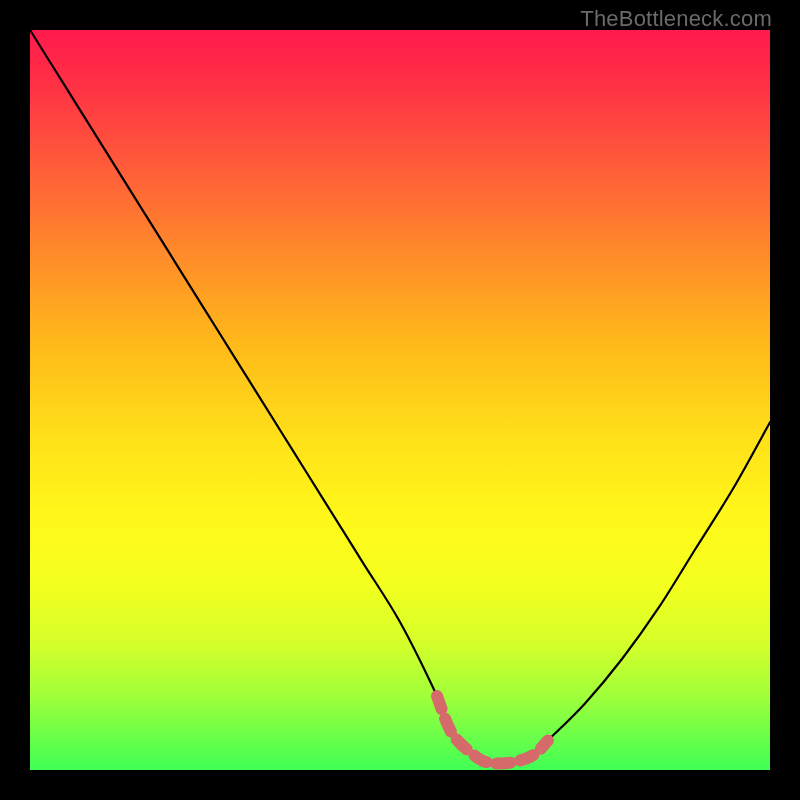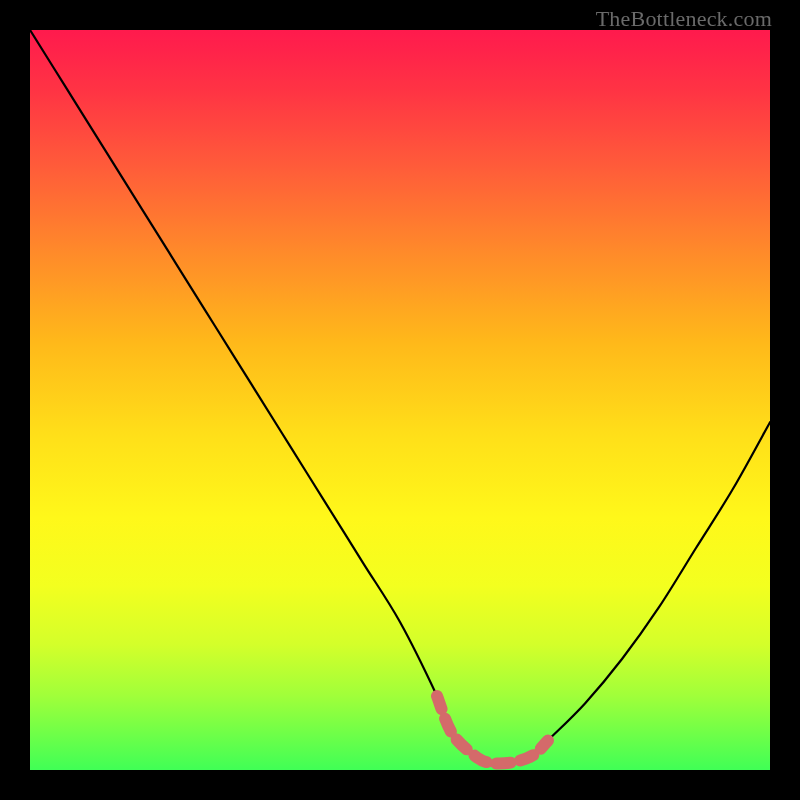--- a/index.html
+++ b/index.html
@@ -9,21 +9,20 @@
     height: 800px;
     overflow: hidden;
     background: #000;
     font-family: Arial, Helvetica, sans-serif;
   }
   .frame {
     position: relative;
     width: 800px;
     height: 800px;
     background: #000;
-    font-family: Liberation Serif, serif;
   }
   .plot-area {
     position: absolute;
     left: 30px;
     top: 30px;
     width: 740px;
     height: 740px;
     background: linear-gradient(to bottom,
       #ff1a4d 0%,
       #ff3344 8%,

